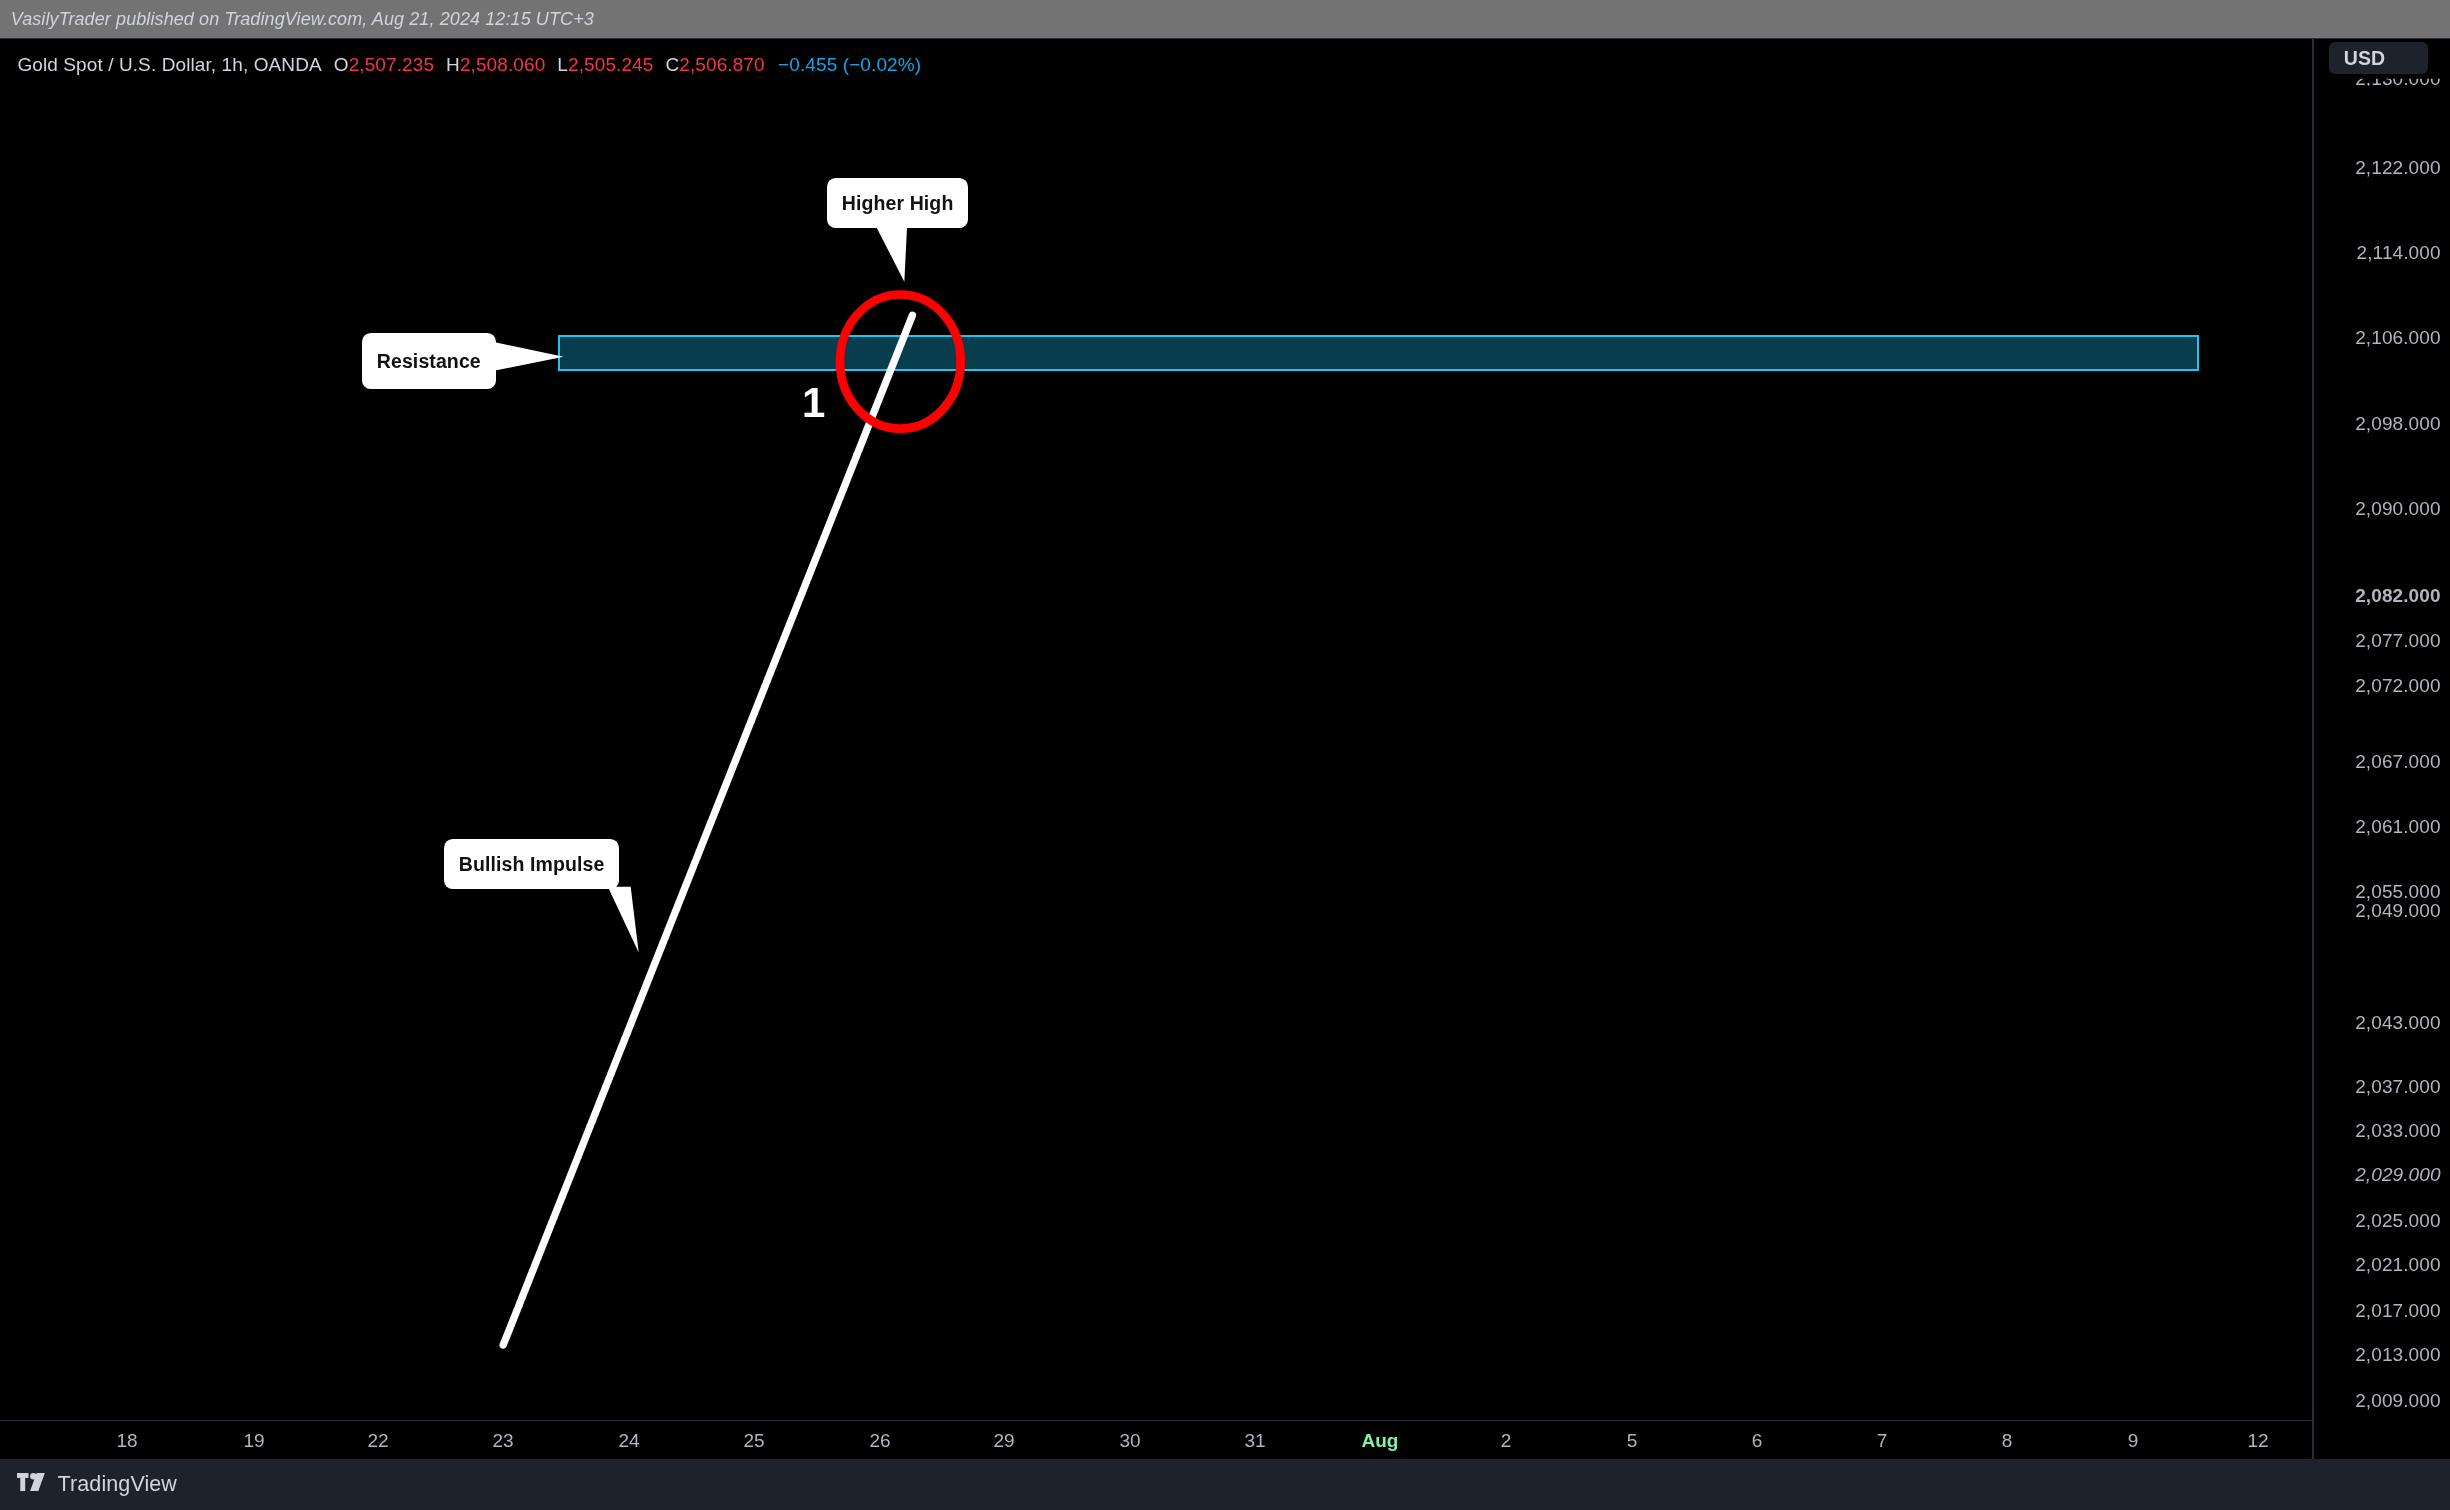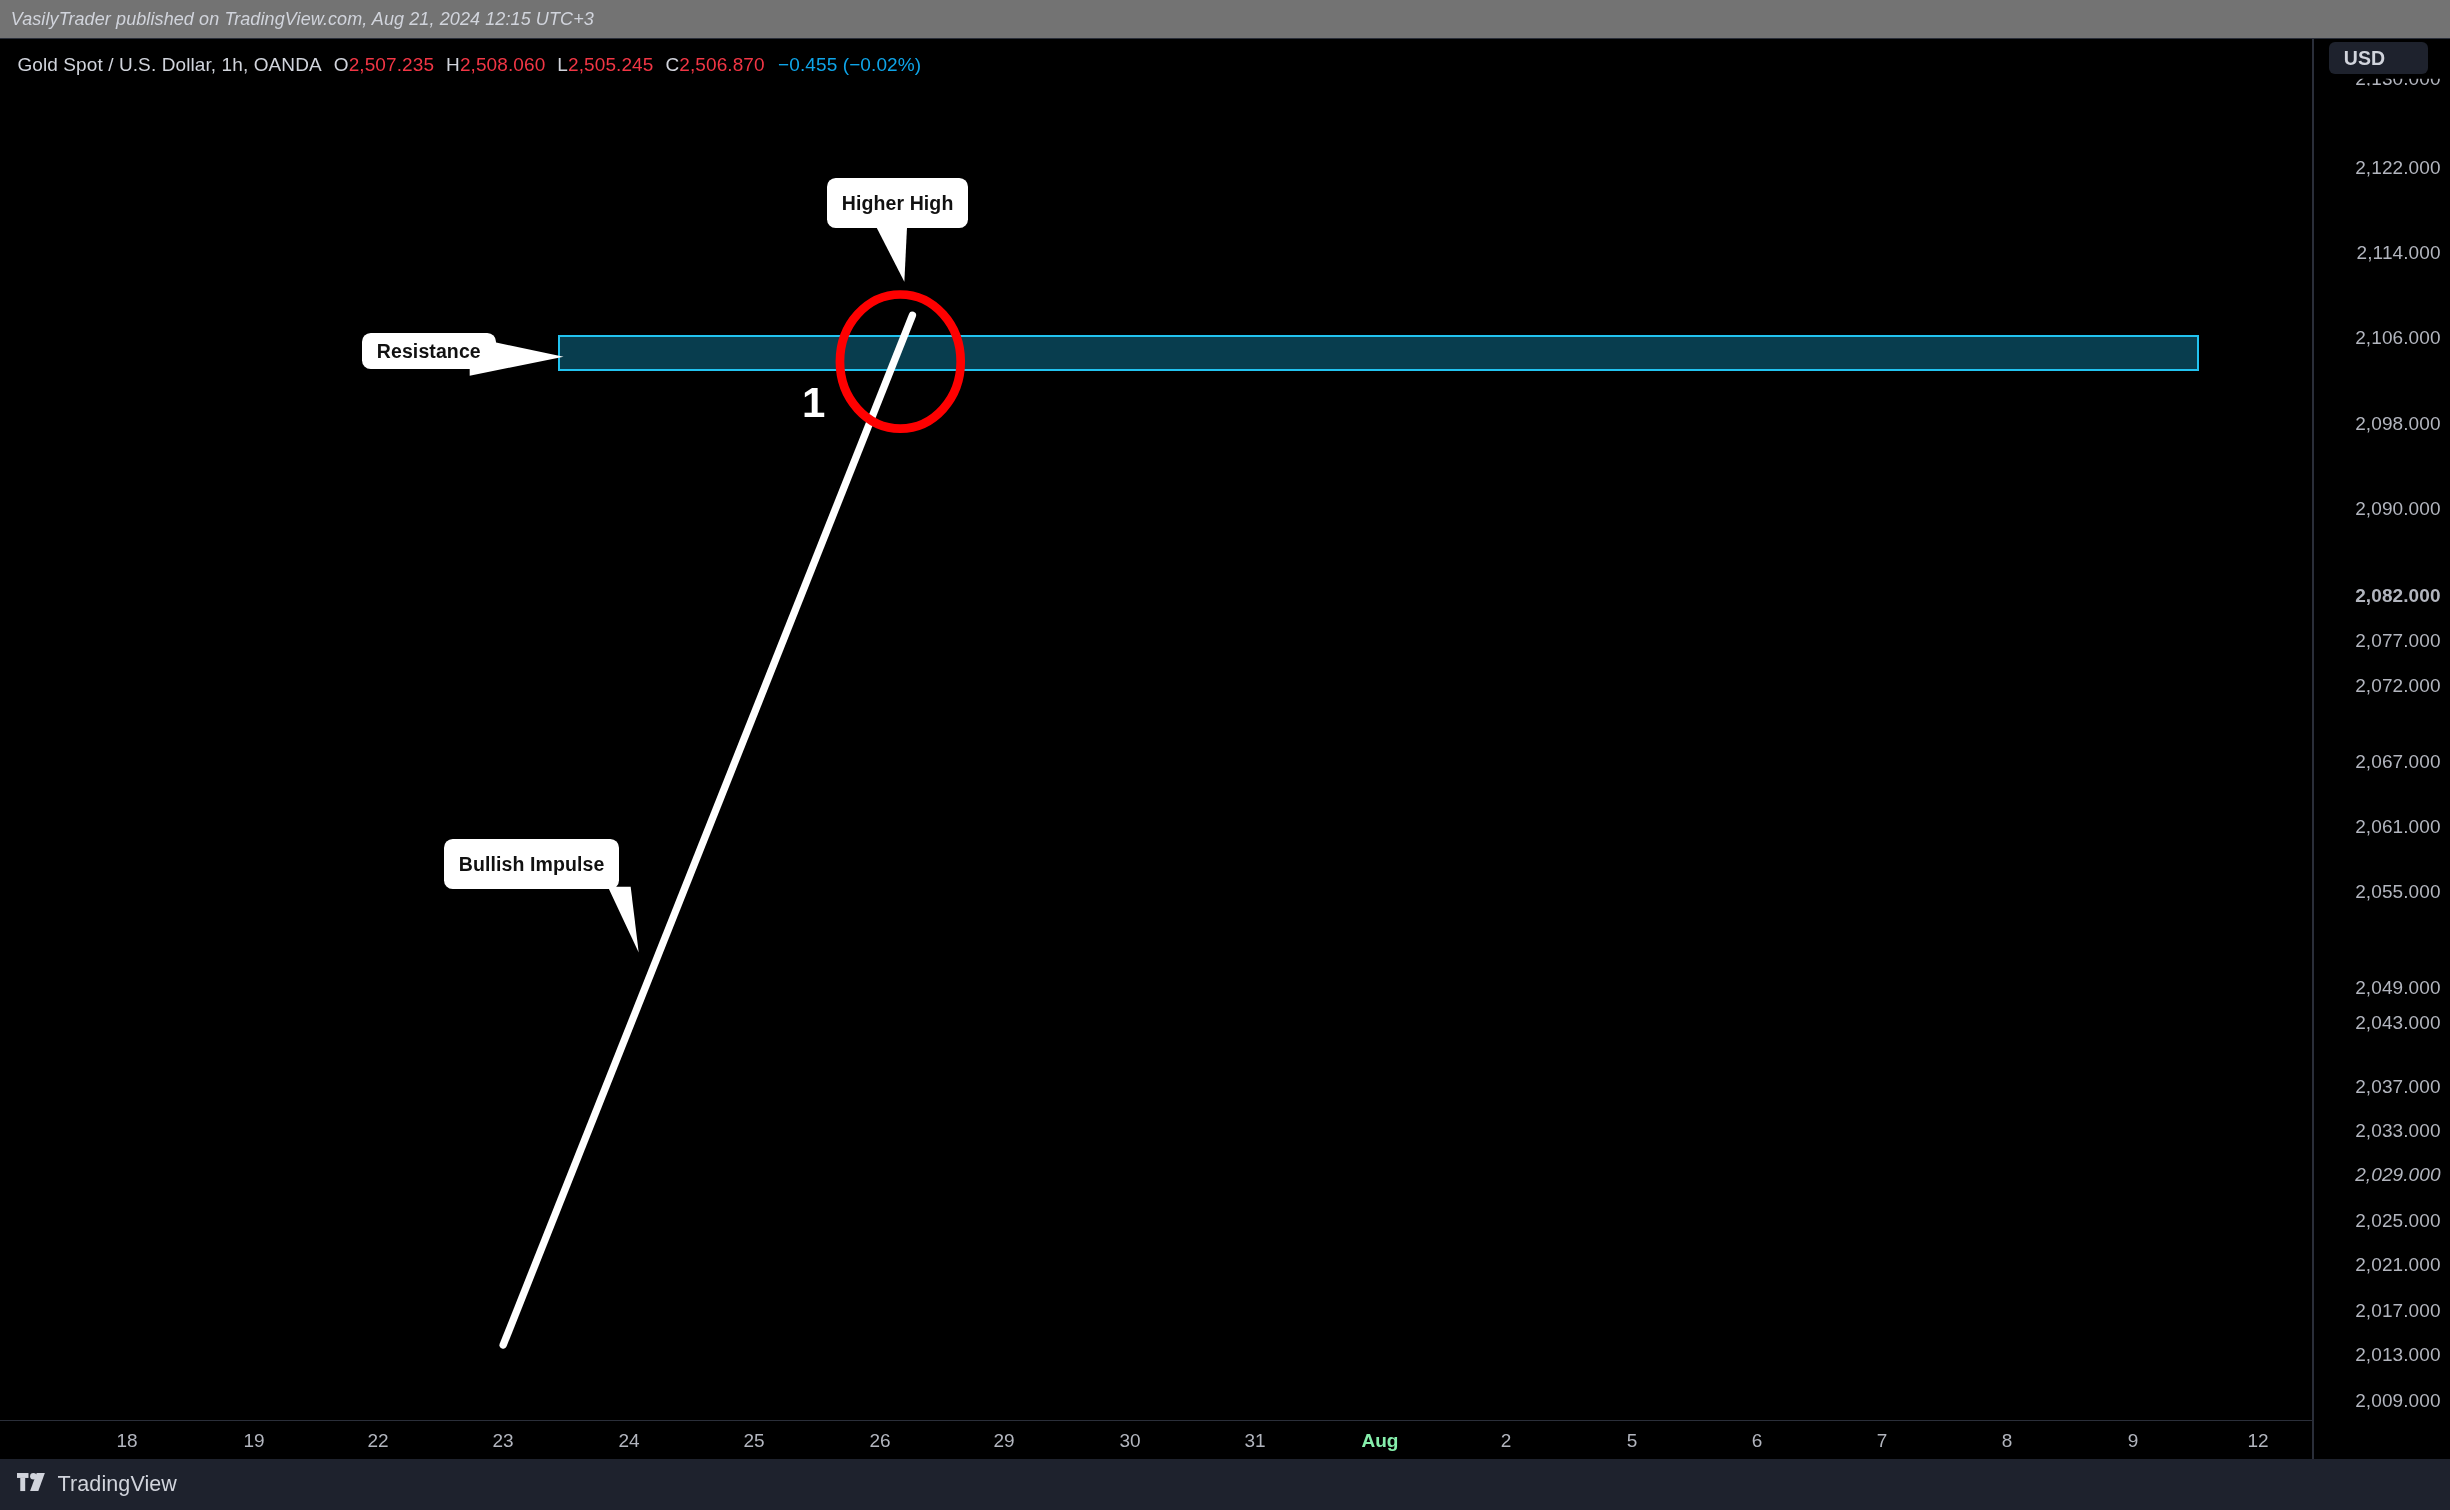--- a/index.html
+++ b/index.html
@@ -138,21 +138,21 @@
     <div class="price-tick" style="top: 253px;">2,114.000</div>
     <div class="price-tick" style="top: 338px;">2,106.000</div>
     <div class="price-tick" style="top: 424px;">2,098.000</div>
     <div class="price-tick" style="top: 509px;">2,090.000</div>
     <div class="price-tick" style="top: 596px; font-weight: bold;">2,082.000</div>
     <div class="price-tick" style="top: 641px;">2,077.000</div>
     <div class="price-tick" style="top: 686px;">2,072.000</div>
     <div class="price-tick" style="top: 762px;">2,067.000</div>
     <div class="price-tick" style="top: 827px;">2,061.000</div>
     <div class="price-tick" style="top: 892px;">2,055.000</div>
-    <div class="price-tick" style="top: 988px; margin-left: 26px;">2,049.000</div>
+    <div class="price-tick" style="top: 911px; margin-left: 26px;">2,049.000</div>
     <div class="price-tick" style="top: 1023px;">2,043.000</div>
     <div class="price-tick" style="top: 1087px;">2,037.000</div>
     <div class="price-tick" style="top: 1131px;">2,033.000</div>
     <div class="price-tick" style="top: 1175px; font-style: italic;">2,029.000</div>
     <div class="price-tick" style="top: 1221px;">2,025.000</div>
     <div class="price-tick" style="top: 1265px;">2,021.000</div>
     <div class="price-tick" style="top: 1311px;">2,017.000</div>
     <div class="price-tick" style="top: 1355px;">2,013.000</div>
     <div class="price-tick" style="top: 1401px;">2,009.000</div>
     <div class="price-tick" style="top: 82px; height: 6.7px; overflow: hidden; line-height: 0px;">2,130.000</div>
@@ -191,21 +191,21 @@
 <svg id="callout-svg" viewBox="0 0 3652 2251" width="2450" height="1510">
 
   <path d="M 1306 338 L 1352 338 L 1348 420 Z" fill="#ffffff"></path>
 
   <path d="M 700 502 L 700 560 L 840 532 Z" fill="#ffffff"></path>
 
   <path d="M 906 1322 L 940 1322 L 952 1420 Z" fill="#ffffff"></path>
 </svg>
 
 <div class="callout-box" style="left:827px; top:178px; height:50px;">Higher High</div>
-<div class="callout-box" style="left:362px; top:333px; height:36px;">Resistance</div>
+<div class="callout-box" style="left:362px; top:333px; height:56px;">Resistance</div>
 <div class="callout-box" style="left:444px; top:839px; height:50px;">Bullish Impulse</div>
 
 <div id="footer">
   <svg id="tv-logo" width="29.5" height="23" viewBox="0 0 36 28">
     <rect x="0" y="0" width="14" height="6" fill="#d1d4dc"></rect>
     <rect x="4" y="6" width="6" height="16" fill="#d1d4dc"></rect>
     <circle cx="20" cy="4" r="4" fill="#d1d4dc"></circle>
     <path d="M24 0 L34 0 L26 22 L16 22 Z" fill="#d1d4dc"></path>
   </svg>
   <span id="tv-wordmark">TradingView</span>

